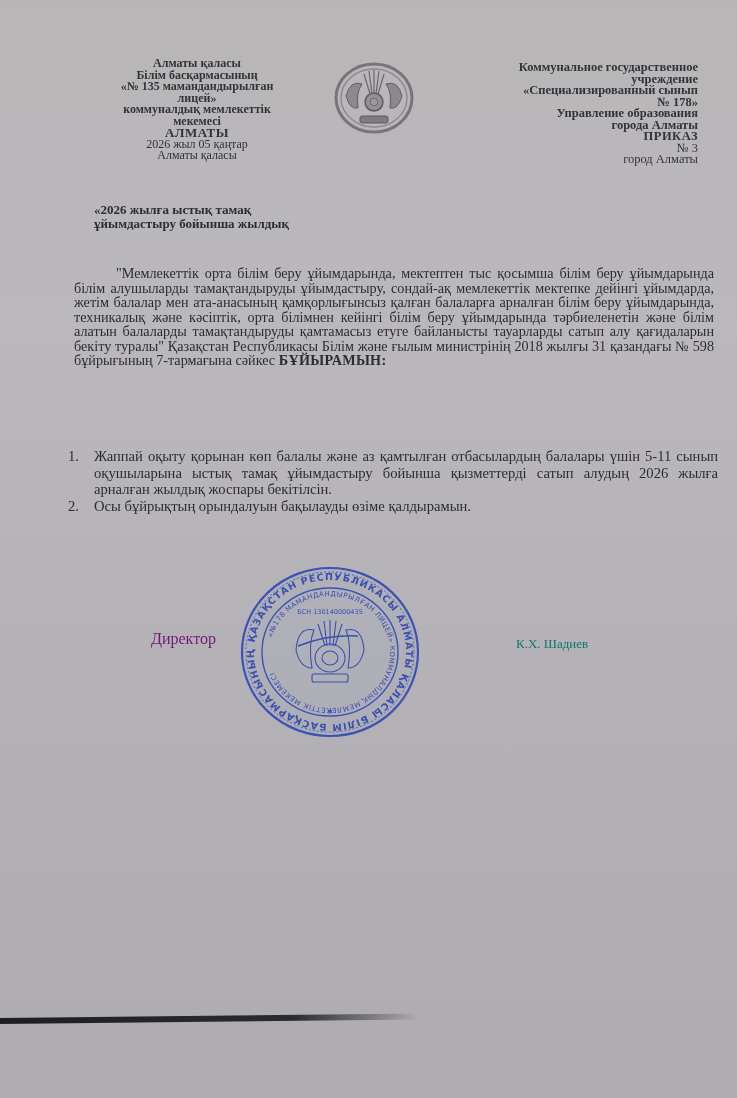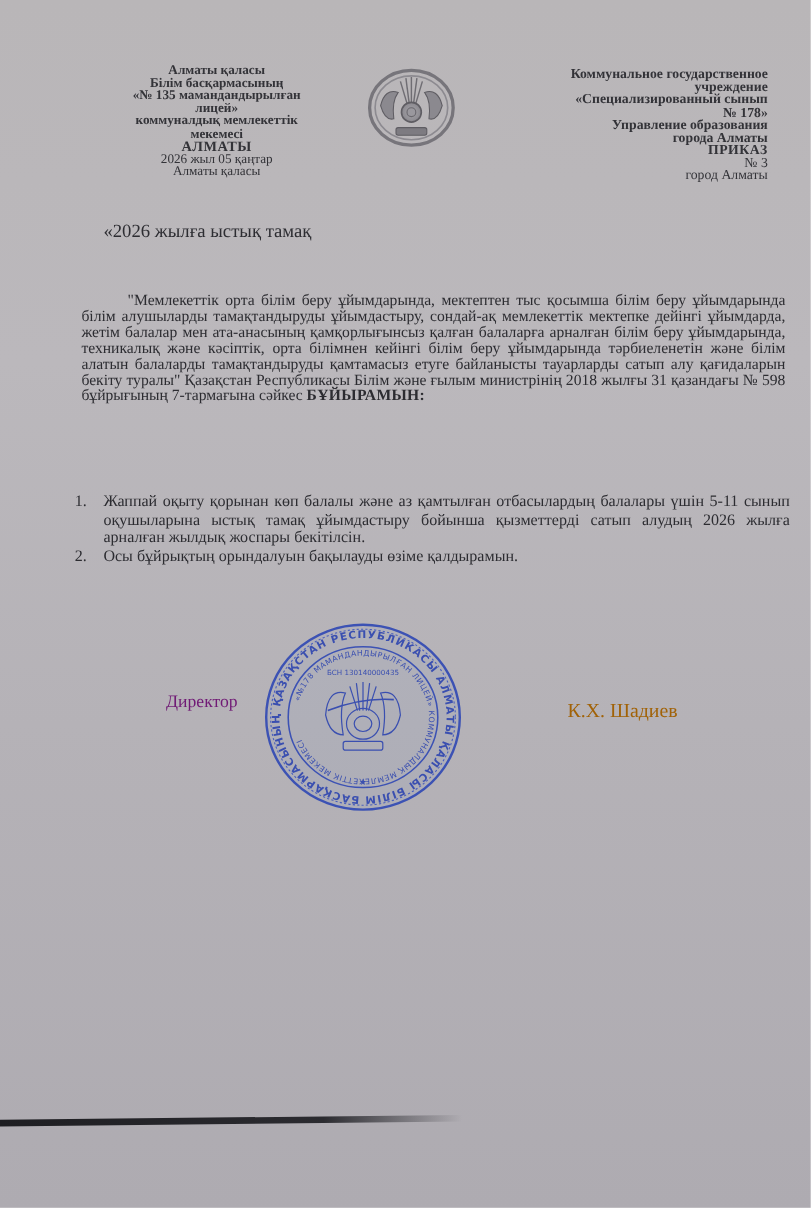--- a/index.html
+++ b/index.html
@@ -67,23 +67,23 @@
     }
     .header-right .line { display: block; }
     .header-right .normal { font-weight: normal; }
     .header-right .doc-kind { letter-spacing: 0.5px; font-family: Liberation Serif, serif; }
     
     .subject {
       position: absolute;
       left: 94px;
       top: 203px;
       width: 240px;
-      font-size: 17px;
+      font-size: 13px;
       line-height: 14px;
-      font-weight: normal;
+      font-weight: bold;
       color: #2d2d32;
     }
     
     .preamble {
       position: absolute;
       left: 74px;
       top: 266px;
       width: 640px;
       font-size: 14.2px;
       line-height: 14.5px;
@@ -123,22 +123,22 @@
       position: absolute;
       left: 151px;
       top: 630px;
       font-size: 16px;
       color: #701a75;
     }
     .sign-name {
       position: absolute;
       left: 516px;
       top: 636px;
-      font-size: 18px;
-      color: #a16207;
+      font-size: 13px;
+      color: #0f766e;
     }
     .stamp {
       position: absolute;
       left: 238px;
       top: 564px;
       width: 184px;
       height: 176px;
     }
   </style>
 </head>
@@ -190,20 +190,21 @@
     <span class="line">№ 178»</span>
     <span class="line">Управление образования</span>
     <span class="line">города Алматы</span>
     <span class="line doc-kind">ПРИКАЗ</span>
     <span class="line normal">№ 3</span>
     <span class="line normal">город Алматы</span>
   </div>
 
   <div class="subject">
     <div>«2026 жылға ыстық тамақ</div>
+    <div>ұйымдастыру бойынша жылдық</div>
   </div>
 
   <div class="preamble"><span>"Мемлекеттік орта білім беру ұйымдарында, мектептен тыс қосымша білім беру ұйымдарында білім алушыларды тамақтандыруды ұйымдастыру, сондай-ақ мемлекеттік мектепке дейінгі ұйымдарда, жетім балалар мен ата-анасының қамқорлығынсыз қалған балаларға арналған білім беру ұйымдарында, техникалық және кәсіптік, орта білімнен кейінгі білім беру ұйымдарында тәрбиеленетін және білім алатын балаларды тамақтандыруды қамтамасыз етуге байланысты тауарларды сатып алу қағидаларын бекіту туралы" Қазақстан Республикасы Білім және ғылым министрінің 2018 жылғы 31 қазандағы № 598 бұйрығының 7-тармағына сәйкес </span><span class="order-word">БҰЙЫРАМЫН:</span></div>
 
   <ol class="order-list">
     <li>
       <span class="num">1.</span>
       <span>Жаппай оқыту қорынан көп балалы және аз қамтылған отбасылардың балалары үшін 5-11 сынып оқушыларына ыстық тамақ ұйымдастыру бойынша қызметтерді сатып алудың 2026 жылға арналған жылдық жоспары бекітілсін.</span>
     </li>
     <li>

